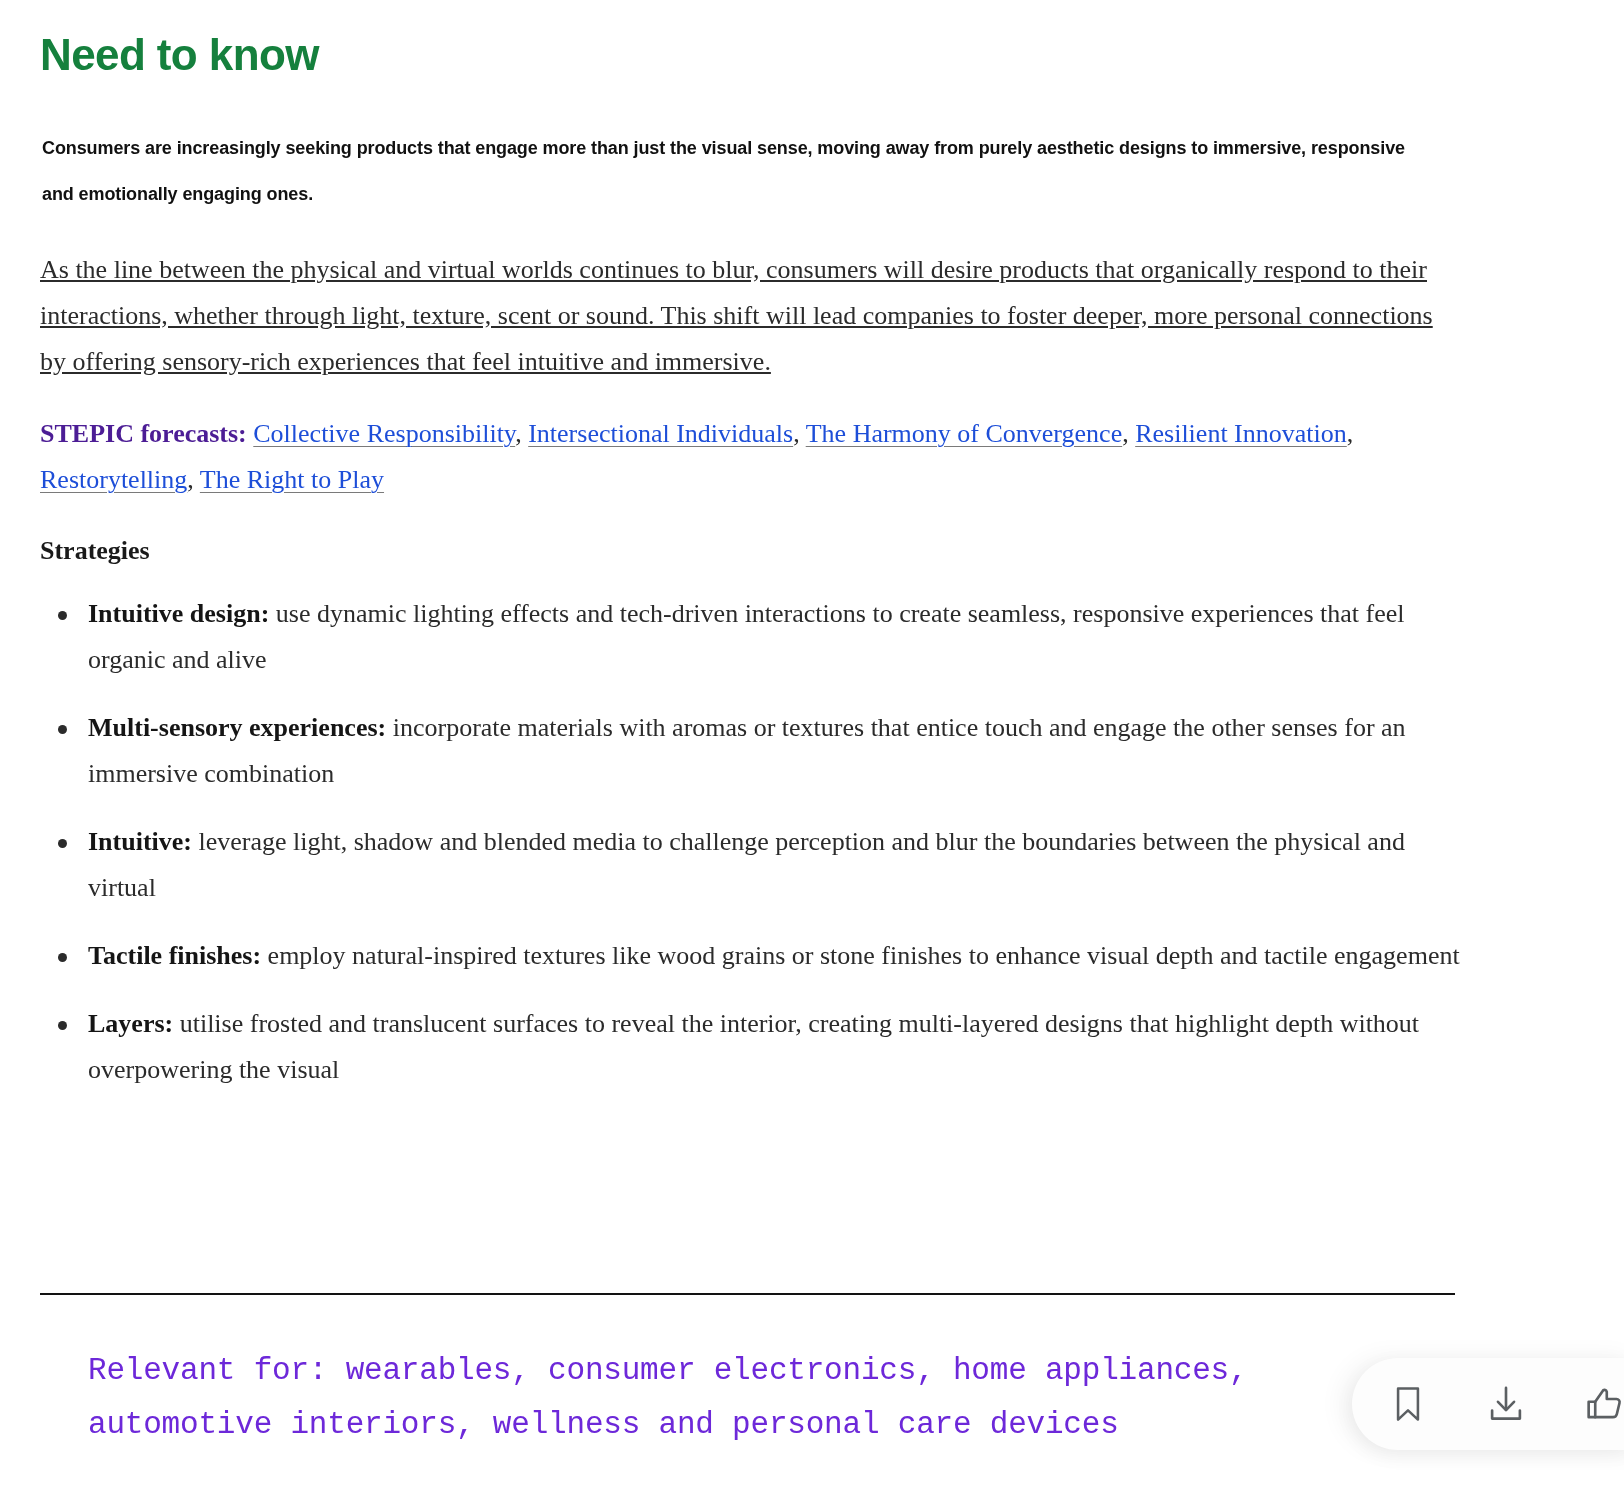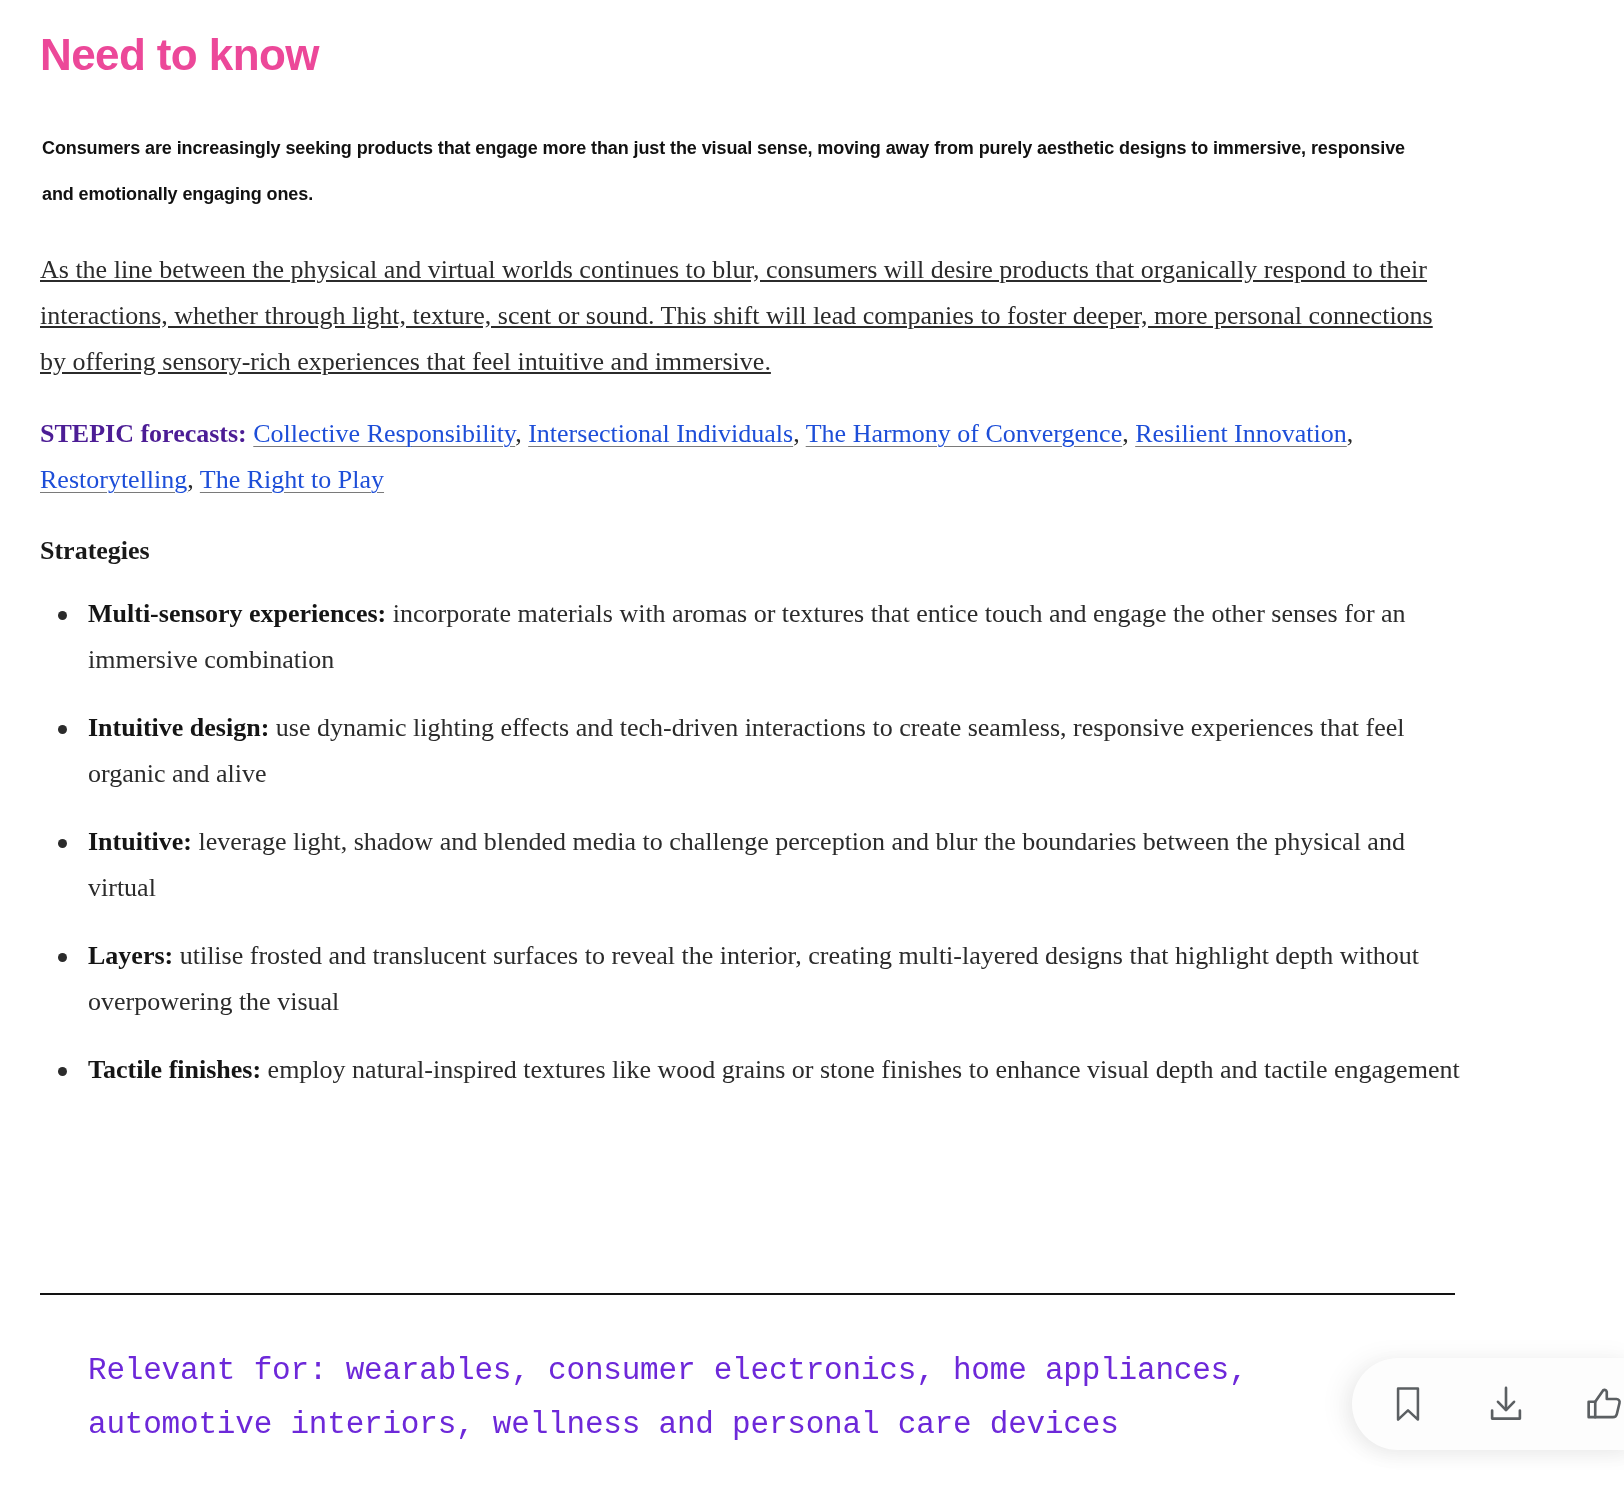--- a/index.html
+++ b/index.html
@@ -31,21 +31,21 @@
     width: 1420px;
   }
 
   
   .page-title {
     font-family: "Liberation Sans", "DejaVu Sans", sans-serif;
     font-weight: 700;
     font-size: 44px;
     line-height: 1.15;
     letter-spacing: -0.6px;
-    color: #ec4899;
+    color: #15803d;
     margin: 0;
     padding-top: 30px;
   }
 
   
   .lead {
     font-family: Liberation Sans, sans-serif;
     font-weight: 700;
     font-size: 18px;
     line-height: 46px;
@@ -210,33 +210,33 @@
     <p class="body-text para-opportunity">As the line between the physical and virtual worlds continues to blur, consumers will desire products that organically respond to their interactions, whether through light, texture, scent or sound. This shift will lead companies to foster deeper, more personal connections by offering sensory-rich experiences that feel intuitive and immersive.</p>
 
     <p class="forecasts">
       <span class="label">STEPIC forecasts:</span><span>&nbsp;</span><a class="link" href="#">Collective Responsibility</a><span>, </span><a class="link" href="#">Intersectional Individuals</a><span>, </span><a class="link" href="#">The Harmony of Convergence</a><span>, </span><a class="link" href="#">Resilient Innovation</a><span>, </span><a class="link" href="#">Restorytelling</a><span>, </span><a class="link" href="#">The Right to Play</a>
     </p>
 
     <h2 class="section-heading heading-strategies">Strategies</h2>
 
     <ul class="strategy-list">
       <li>
+        <span class="term">Intuitive design:</span><span> use dynamic lighting effects and tech-driven interactions to create seamless, responsive experiences that feel organic and alive</span>
+      </li>
+      <li>
         <span class="term">Multi-sensory experiences:</span><span> incorporate materials with aromas or textures that entice touch and engage the other senses for an immersive combination</span>
       </li>
       <li>
-        <span class="term">Intuitive design:</span><span> use dynamic lighting effects and tech-driven interactions to create seamless, responsive experiences that feel organic and alive</span>
-      </li>
-      <li>
         <span class="term">Intuitive:</span><span> leverage light, shadow and blended media to challenge perception and blur the boundaries between the physical and virtual</span>
       </li>
       <li>
+        <span class="term">Tactile finishes:</span><span> employ natural-inspired textures like wood grains or stone finishes to enhance visual depth and tactile engagement</span>
+      </li>
+      <li>
         <span class="term">Layers:</span><span> utilise frosted and translucent surfaces to reveal the interior, creating multi-layered designs that highlight depth without overpowering the visual</span>
-      </li>
-      <li>
-        <span class="term">Tactile finishes:</span><span> employ natural-inspired textures like wood grains or stone finishes to enhance visual depth and tactile engagement</span>
       </li>
     </ul>
 
   </div>
 
   <hr class="divider">
 
   <div class="footer">
     <p class="relevant-for">Relevant for: wearables, consumer electronics, home appliances, automotive interiors, wellness and personal care devices</p>
   </div>

